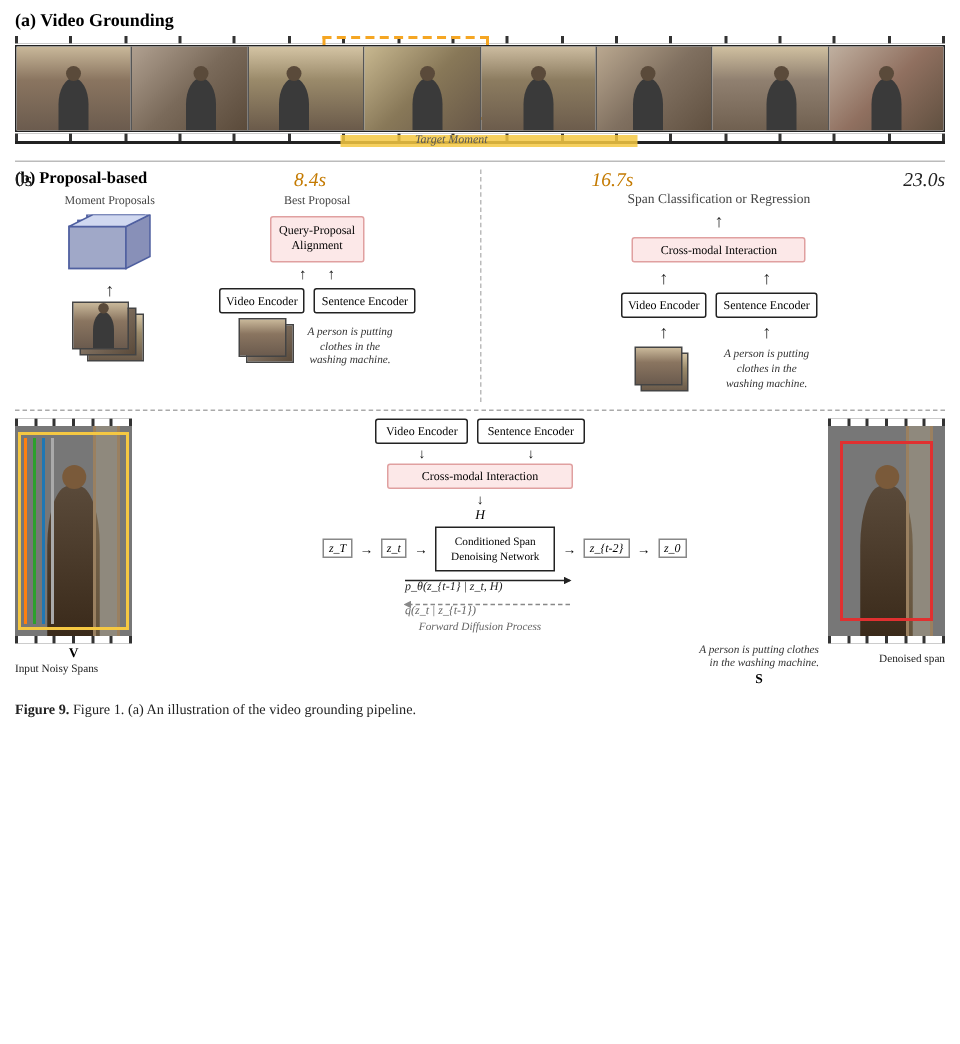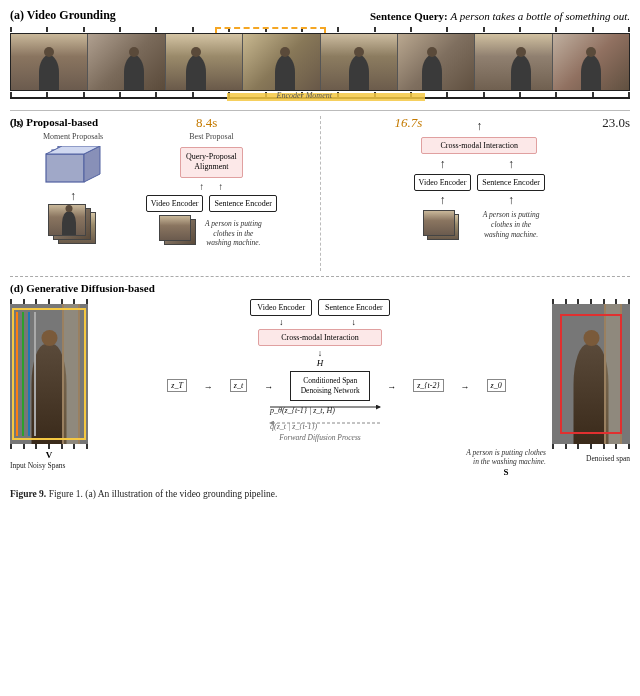--- a/index.html
+++ b/index.html
@@ -304,26 +304,20 @@
     }
 
   </style>
 </head>
 <body>
 
 <div class="page-container">
 
   <div class="section-a-header">
     <span class="section-a-title">(a) Video Grounding</span>
-    <div>
-      <span class="sentence-query">
-        <span>Sentence Query:</span>
-        <em>A person takes a bottle of something out.</em>
-      </span>
-    </div>
   </div>
 
   <div class="video-strip-container">
 
     <div class="top-teeth" style="margin-bottom:1px;">
       <div class="tooth-small"></div>
         <div class="tooth-small"></div>
         <div class="tooth-small"></div>
       <div class="tooth-small"></div>
         <div class="tooth-small"></div>
@@ -403,24 +397,24 @@
         <div class="tooth-small"></div>
       <div class="tooth-small"></div>
         <div class="tooth-small"></div>
     </div>
   </div>
 
   <div class="timeline-bar">
     <div class="timeline-line"></div>
     <div class="target-moment-bar"></div>
     <span class="time-label" style="left:0;">0s</span>
-    <span class="time-label" style="left:30%; color:#c47a00; ">8.4s</span>
-    <span class="time-label" style="left:43%; top:0; font-size:8px; font-style:italic; color:#555;">Encoder Moment</span>
+    <span class="time-label" style="left:30%; color:#c47a00; font-style:italic;">8.4s</span>
+    <span class="time-label" style="left:43%; top:0; font-size:8px; font-style:italic; color:#555;">Target Moment</span>
     <span class="time-label" style="left:62%; color:#c47a00; font-style:italic;">16.7s</span>
-    <span class="time-label" style="right:0;">23.0s</span>
+    <span class="time-label" style="right:0;font-style:italic;">23.0s</span>
   </div>
 
   <div class="section-divider"></div>
 
   <div class="section-b">
 
     <div class="section-b-left">
       <div class="section-label">(b) Proposal-based</div>
 
       <div style="display:flex; gap:8px; align-items:flex-start; margin-top:2px;margin-left:33px;">
@@ -472,20 +466,21 @@
               <div class="b-video-frame vf1" style="top:0;left:0;width:32px;height:26px;"></div>
             </div>
             <div class="caption-text" style="width:60px;font-size:7.5px;">A person is putting clothes
 in the washing machine.</div>
           </div>
         </div>
       </div>
     </div>
 
     <div class="section-b-right">
+      <div class="sub-label" style="font-size:9px;margin-top:14px;text-align:center;">Span Classification or Regression</div>
       <div style="display:flex;justify-content:center;margin:3px 0;">
         <span class="arrow-up">↑</span>
       </div>
       <div style="display:flex;justify-content:center;margin-bottom:3px;">
         <div class="box box-pink" style="font-size:8px;padding:3px 18px;">Cross-modal Interaction</div>
       </div>
       <div style="display:flex;gap:6px;justify-content:center;margin-bottom:3px;">
         <div style="display:flex;flex-direction:column;align-items:center;gap:2px;">
           <span class="arrow-up">↑</span>
           <div class="box" style="font-size:8px;padding:3px 4px;">Video Encoder</div>
@@ -502,21 +497,20 @@
           <div class="caption-text" style="width:62px;font-size:7.5px;margin-top:0;">A person is putting clothes
 in the washing machine.</div>
         </div>
       </div>
     </div>
   </div>
 
   <div class="dashed-divider"></div>
 
   <div class="section-d">
-    <div class="section-d-label">(d) Generative Diffusion-based</div>
 
     <div style="display:flex;gap:4px;align-items:flex-start;">
 
       <div class="large-frame-wrapper" style="width:78px;">
         <div class="large-frame-teeth-top">
           <div class="large-frame-tooth"></div>
             <div class="large-frame-tooth"></div>
           <div class="large-frame-tooth"></div>
             <div class="large-frame-tooth"></div>
           <div class="large-frame-tooth"></div>
@@ -565,21 +559,21 @@
           </div>
         </div>
 
         <div class="box box-pink" style="font-size:8px;padding:3px 22px;">Cross-modal Interaction</div>
 
         <div style="display:flex;flex-direction:column;align-items:center;">
           <span style="font-size:9px;">↓</span>
           <span style="font-size:9px;font-style:italic;">H</span>
         </div>
 
-        <div style="display:flex;align-items:center;gap:17px;margin-top:1px;margin-left:33px;">
+        <div style="display:flex;align-items:center;gap:5px;margin-top:1px;margin-left:33px;">
           <div style="display:flex;flex-direction:column;align-items:center;">
             <div class="noisy-label"></div>
             <span style="font-size:8px;font-style:italic;border:1px solid #888;padding:1px 3px;">z_T</span>
           </div>
           <span style="font-size:9px;">→</span>
           <span style="font-size:8px;font-style:italic;border:1px solid #888;padding:1px 3px;">z_t</span>
           <span style="font-size:9px;">→</span>
 
           <div style="border:1.5px solid #222;padding:4px 5px;font-size:7.5px;text-align:center;line-height:1.3;background:#fff;width:80px;">
             <div>Conditioned Span

